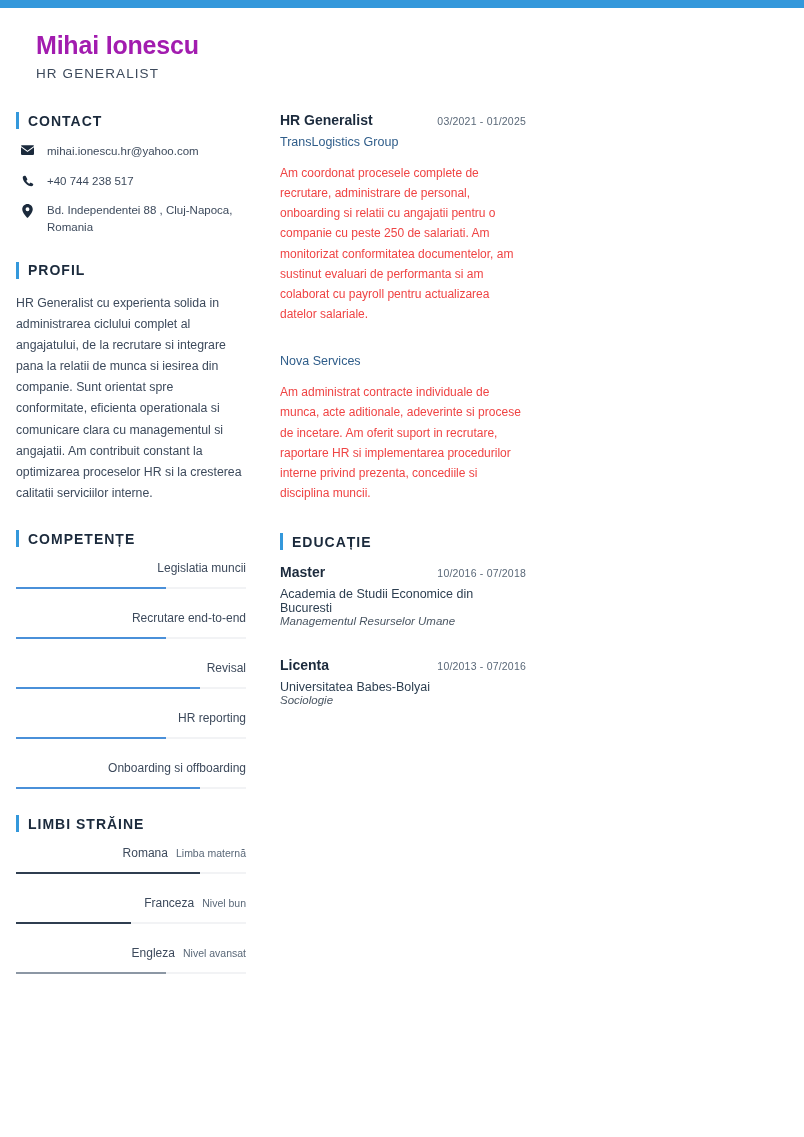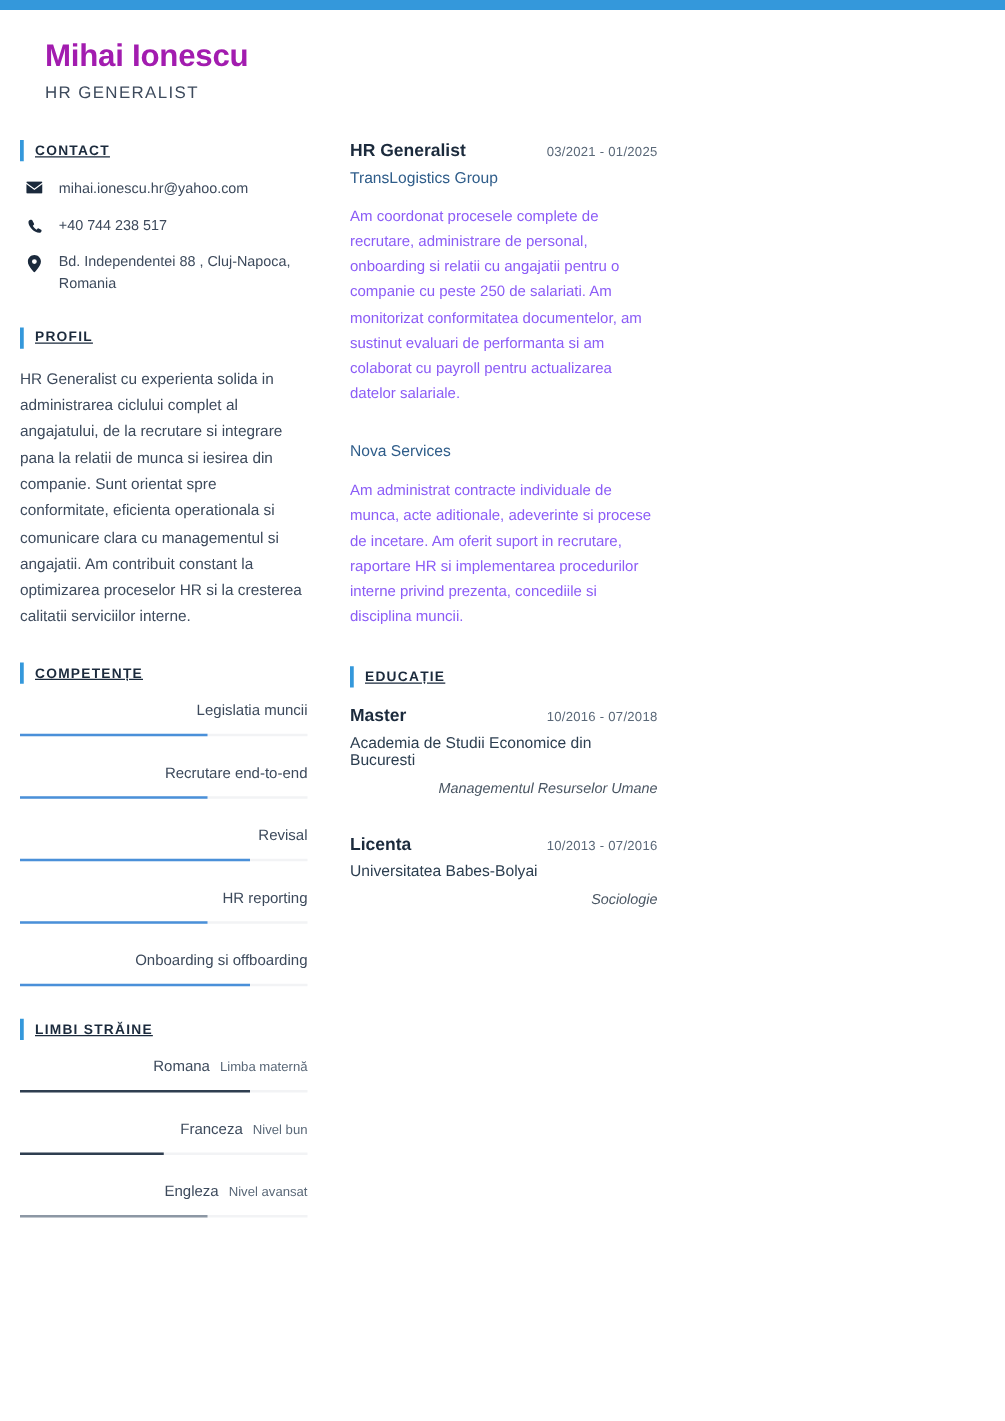--- a/index.html
+++ b/index.html
@@ -75,26 +75,25 @@
     gap: 9px;
     margin-bottom: 14px;
   }
   .section-rule {
     width: 3px;
     height: 17px;
     background: #3498db;
     flex: none;
   }
   .section-title {
-    font-size: 11px;
+    font-size: 14px;
     font-weight: bold;
     letter-spacing: 1.0px;
     color: #1b2a3c;
     white-space: nowrap;
-    text-decoration: underline;
   }
 
   .section { margin-bottom: 26px; }
 
   
   .contact-row {
     display: flex;
     align-items: flex-start;
     gap: 12px;
     margin-bottom: 13px;
@@ -176,29 +175,28 @@
   }
   .entry-org {
     font-size: 12.5px;
     color: #2f5d8a;
     margin-top: 7px;
   }
   .entry-org.plain { color: #2c3e50; }
   .entry-desc {
     font-size: 12px;
     line-height: 1.68;
-    color: #8b5cf6;
+    color: #ef4444;
     margin-top: 14px;
   }
   .entry-field {
     font-size: 11.5px;
     font-style: italic;
     color: #4a5663;
-    margin-top: 10px;
-    text-align: right;
+    margin-top: 0;
   }
 </style>
 </head>
 <body>
 
 <div class="top-banner"></div>
 
 <div class="header">
   <div class="full-name">Mihai Ionescu</div>
   <div class="job-title">HR GENERALIST</div>

